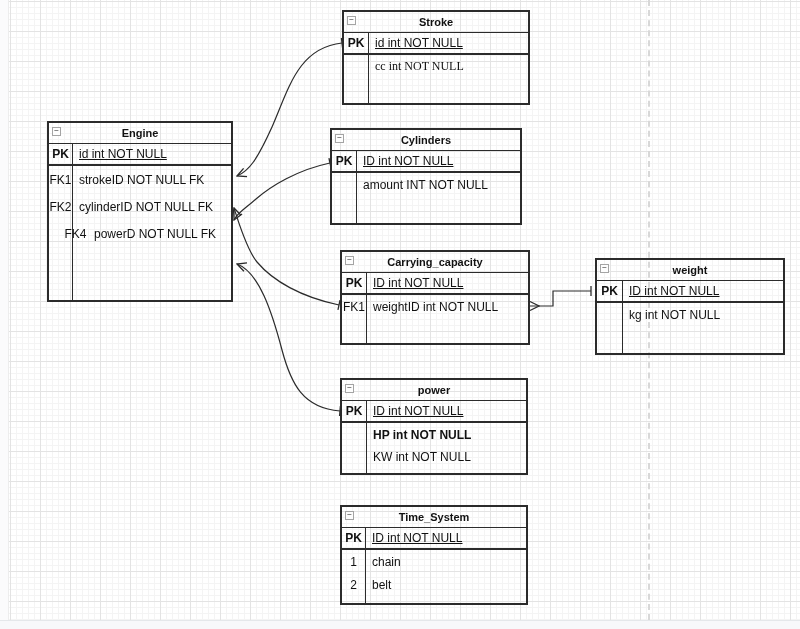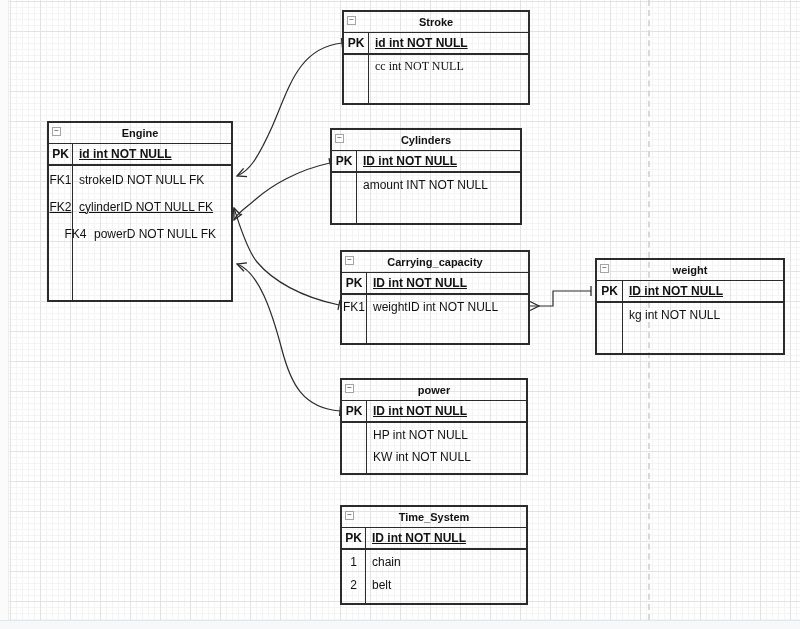--- a/index.html
+++ b/index.html
@@ -52,21 +52,21 @@
   }
   .er-body { position:relative; }
   .keycol-divider {
     position:absolute; top:0; bottom:0; width:1px; background:#2b2b2b;
   }
   .er-row { display:flex; box-sizing:border-box; align-items:center; font-size:12px; color:#111; }
   .er-row.pk { border-bottom:2px solid #2b2b2b; }
   .er-row .key { flex:0 0 auto; text-align:center; }
   .er-row.pk .key { font-weight:bold; }
   .er-row .val { padding-left:7px; white-space:nowrap; }
-  .er-row.pk .val { font-weight:bold; text-decoration:underline; }
+  .er-row.pk .val { font-weight:normal; text-decoration:underline; }
 </style>
 </head>
 <body>
 
 <div class="canvas">
   <div class="page-left-edge"></div>
   <div class="page-break-line" id="page-break-line" style="left: 648px;"></div>
 
   <svg class="connectors" id="connector-layer" width="800" height="620">
     <defs>
@@ -109,21 +109,21 @@
         <div class="er-body" style="height: 156px;">
           <div class="keycol-divider" style="left: 23px;"></div>
           <div class="er-row pk" style="height: 22px;">
             <span class="key" style="width: 23px;">PK</span>
             <span class="val">id int NOT NULL</span>
           </div>
           <div class="er-row" style="height: 27px;">
             <span class="key" style="width: 23px;">FK1</span>
             <span class="val">strokeID NOT NULL FK</span>
           </div>
-          <div class="er-row" style="height: 27px; text-decoration: underline;">
+          <div class="er-row" style="height: 27px;">
             <span class="key" style="width: 23px;">FK2</span>
             <span class="val">cylinderID NOT NULL FK</span>
           </div>
           <div class="er-row" style="height: 27px; justify-content: center;">
             <span class="key" style="width: 23px;">FK4</span>
             <span class="val">powerD NOT NULL FK</span>
           </div>
         </div>
       </div>
       <div class="er-table" style="left: 330px; top: 128px; width: 192px; height: 97px;">
@@ -169,21 +169,21 @@
         </div>
       </div>
       <div class="er-table" style="left: 340px; top: 378px; width: 188px; height: 97px;">
         <div class="er-header"><div class="collapse-btn">−</div><span>power</span></div>
         <div class="er-body" style="height: 72px;">
           <div class="keycol-divider" style="left: 24px;"></div>
           <div class="er-row pk" style="height: 22px;">
             <span class="key" style="width: 24px;">PK</span>
             <span class="val">ID int NOT NULL</span>
           </div>
-          <div class="er-row" style="height: 23px;">
+          <div class="er-row" style="height: 23px; font-weight: bold;">
             <span class="key" style="width: 24px;"></span>
             <span class="val">HP int NOT NULL</span>
           </div>
           <div class="er-row" style="height: 22px;">
             <span class="key" style="width: 24px;"></span>
             <span class="val">KW int NOT NULL</span>
           </div>
         </div>
       </div>
       <div class="er-table" style="left: 340px; top: 505px; width: 188px; height: 100px;">

